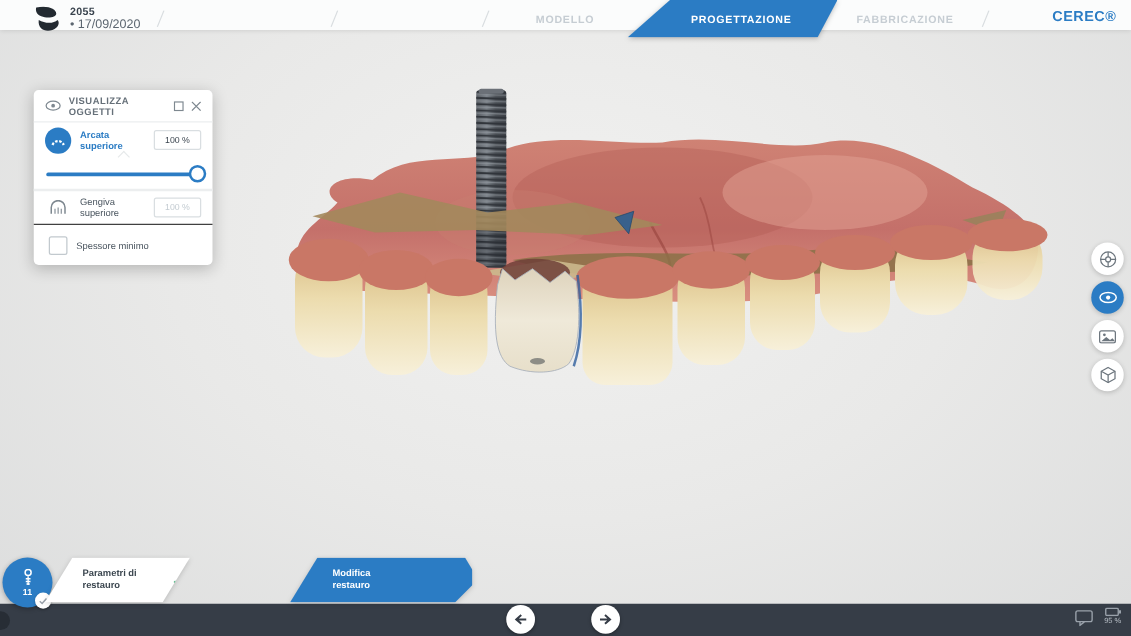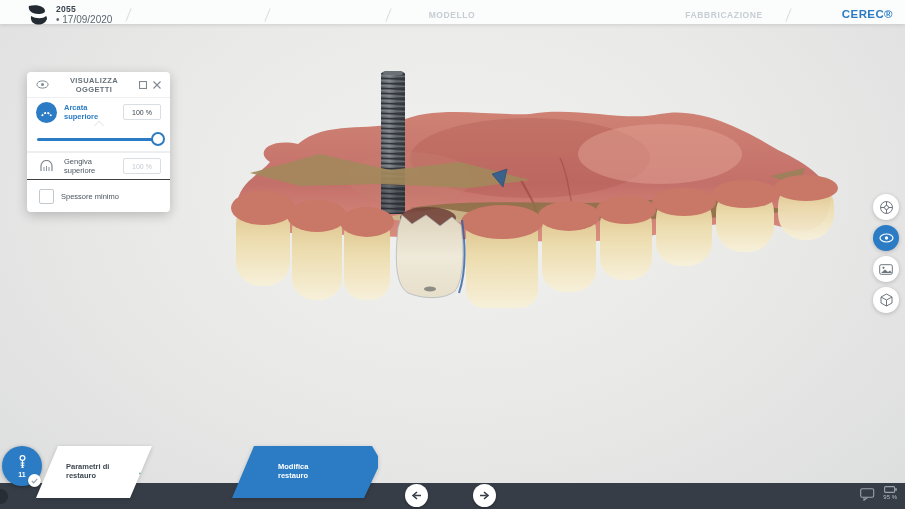--- a/index.html
+++ b/index.html
@@ -26,21 +26,21 @@
                 font-size:8.5px; font-weight:bold; letter-spacing:.6px;
                 line-height:30px; text-align:center; padding-left:14px; }
   .brand { position:absolute; right:12px; top:8px; font-size:11.5px; font-weight:bold;
            color:#2b7cc4; letter-spacing:.4px; }
 
   
   .panel { position:absolute; left:27px; top:72px; width:143px; background:#fff;
            border-radius:4px; box-shadow:0 3px 12px rgba(0,0,0,.22); z-index:30; font-size:7.5px; }
   .panel-header { height:26px; display:flex; align-items:center; padding:0 9px;
                   border-bottom:1px solid #eceeef; }
-  .panel-title { flex:1; margin-left:6px; color:#667079; font-weight:bold; font-size:7.5px; letter-spacing:.4px;text-align:center; }
+  .panel-title { flex:1; margin-left:6px; color:#667079; font-weight:bold; font-size:7.5px; letter-spacing:.4px; }
   .win-btn { margin-left:6px; cursor:pointer; display:flex; align-items:center; }
   .row { height:28px; display:flex; align-items:center; padding:0 9px; }
   .row-label { flex:1; margin-left:7px; color:#49545e; font-size:7.5px; }
   .row-label.active { color:#2b7cc4; font-weight:bold; }
   .val-box { width:38px; height:16px; border:1px solid #d9dee1; border-radius:2px;
              font-size:7px; color:#39434d; display:flex; align-items:center; justify-content:center; }
   .val-box.dim { color:#c3cbd1; }
   .blue-disc { width:21px; height:21px; border-radius:50%; background:#2b7cc4;
                display:flex; align-items:center; justify-content:center; flex:none; }
   .ico20 { width:21px; height:21px; display:flex; align-items:center; justify-content:center; flex:none; }
@@ -65,21 +65,21 @@
   
   .steps { position:absolute; left:0; top:446px; width:905px; height:40px; z-index:35; }
   .tooth-badge { position:absolute; left:2px; top:0; width:40px; height:40px; border-radius:50%;
                  background:#2b7cc4; box-shadow:0 1px 4px rgba(0,0,0,.3);
                  display:flex; flex-direction:column; align-items:center; justify-content:center; cursor:pointer; }
   .tooth-num { color:#fff; font-size:7px; font-weight:bold; margin-top:-1px; }
   .badge-check { position:absolute; left:28px; top:28px; width:13px; height:13px; border-radius:50%;
                  background:#fff; box-shadow:0 1px 2px rgba(0,0,0,.3);
                  display:flex; align-items:center; justify-content:center; }
   .step-shadow { position:absolute; top:0; height:40px; filter:drop-shadow(0 1px 2px rgba(0,0,0,.18)); }
-  .step { height:52px; clip-path:polygon(22px 0, 100% 0, calc(100% - 22px) 100%, 0 100%);
+  .step { height:36px; clip-path:polygon(22px 0, 100% 0, calc(100% - 22px) 100%, 0 100%);
           background:#fff; display:flex; align-items:center; cursor:pointer;gap:22px; }
   .step.active { background:#2b7cc4; }
   .step-label { font-size:7.5px; font-weight:bold; color:#3c4750; line-height:1.15; }
   .step.active .step-label { color:#fff; }
   .hatch { width:1.5px; height:11px; background:#fff; opacity:.85; transform:rotate(28deg); margin-left:2.5px; }
 
   
   .darkbar { position:absolute; left:0; top:483px; width:905px; height:26px; background:#363d47; z-index:20; }
   .knob { position:absolute; left:-7px; top:489px; width:15px; height:15px; border-radius:50%;
           background:#272d35; z-index:36; }
@@ -106,20 +106,23 @@
     <div class="patient">
       <div class="pid">2055</div>
       <div class="pdate">• 17/09/2020</div>
     </div>
 
     <div class="tab-divider" style="left:128px"></div>
     <div class="tab-divider" style="left:267px"></div>
     <div class="tab-divider" style="left:388px"></div>
     <div class="phase-tab" style="left:392px;width:120px">MODELLO</div>
 
+    <div class="active-tab-wrap">
+      <div class="active-tab">PROGETTAZIONE</div>
+    </div>
 
     <div class="phase-tab" style="left:664px;width:120px">FABBRICAZIONE</div>
     <div class="tab-divider" style="left:788px"></div>
     <div class="brand">CEREC®</div>
   </div>
 
   <svg class="viewport" viewBox="0 0 610 250">
     <defs>
       <linearGradient id="gumG" x1="0" y1="0" x2="0" y2="1">
         <stop offset="0" stop-color="#cf8274"></stop>
@@ -309,21 +312,21 @@
         <span class="step-label" style="margin-left:30px;width:48px">Parametri di restauro</span>
         <svg width="14" height="11" viewBox="0 0 14 11" style="margin-left:4px">
           <polyline points="1.5,6 5,9.5 12.5,1.5" fill="none" stroke="#4db381" stroke-width="1.8"></polyline>
         </svg>
       </div>
     </div>
 
 
     <div class="step-shadow" style="left:232px;width:146px">
       <div class="step active" style="clip-path:polygon(22px 0, calc(100% - 6px) 0, 100% 10px, 100% 22px, calc(100% - 14px) 100%, 0 100%)">
-        <span class="step-label" style="margin-left:46px">Modifica restauro</span>
+        <span class="step-label" style="margin-left:34px">Modifica restauro</span>
         <svg width="14" height="11" viewBox="0 0 14 11" style="margin-left:6px">
           <polyline points="1.5,6 5,9.5 12.5,1.5" fill="none" stroke="#ffffff" stroke-width="1.8"></polyline>
         </svg>
         <span class="hatch" style="margin-left:8px"></span>
         <span class="hatch"></span>
         <span class="hatch"></span>
       </div>
     </div>
   </div>
 

